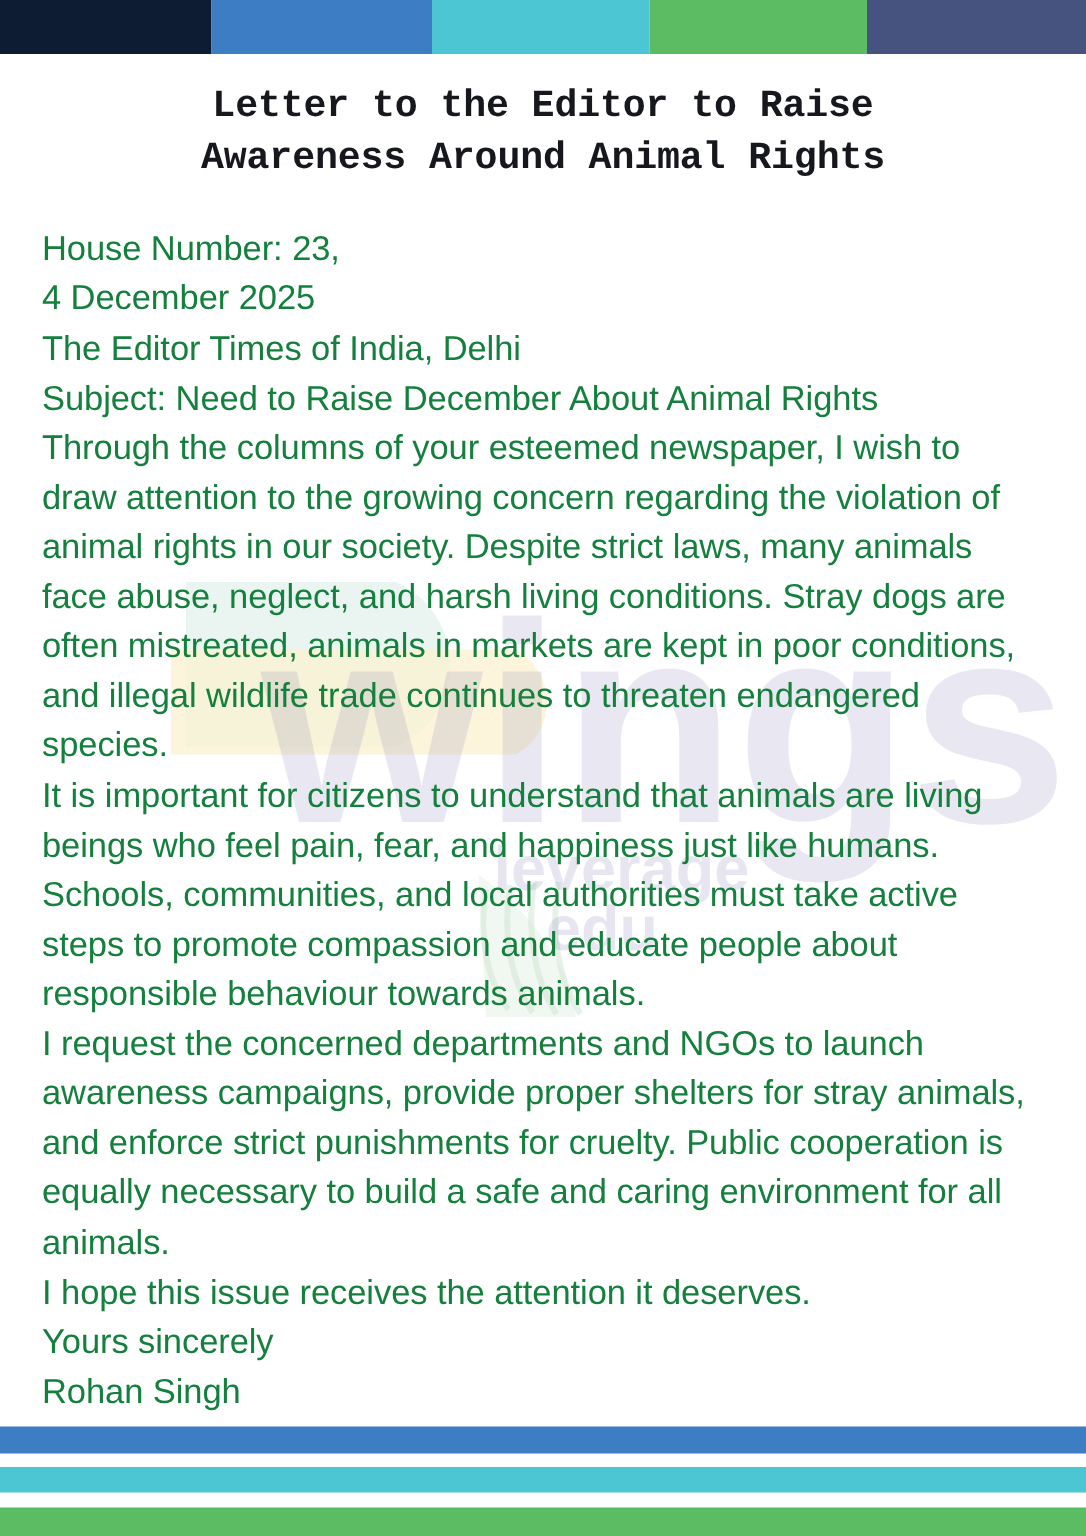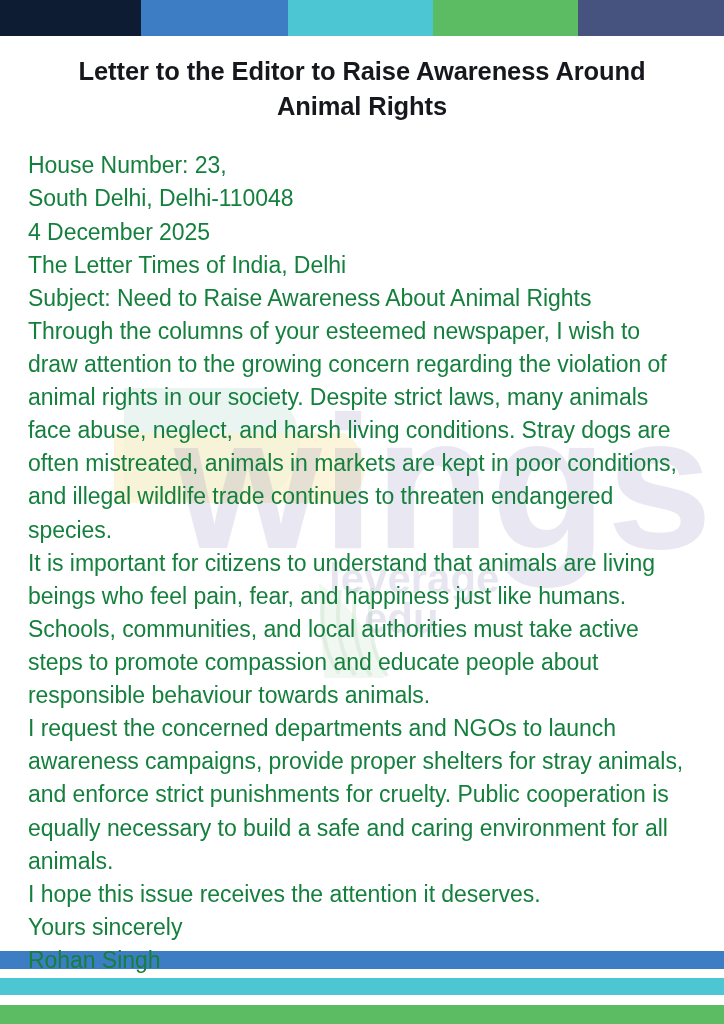--- a/index.html
+++ b/index.html
@@ -59,20 +59,21 @@
 
   .doc-title {
     margin: 0;
     padding: 18px 40px 0 40px;
     font-size: 25.5px;
     line-height: 1.36;
     font-weight: bold;
     text-align: center;
     color: #16181d;
     letter-spacing: -0.1px;
+    font-family: Liberation Mono, monospace;
   }
 
   .block {
     margin: 0;
     color: #15803d;
     font-size: 23px;
     line-height: 1.44;
     letter-spacing: -0.05px;
   }
 
@@ -119,28 +120,27 @@
       <path d="M205 205 C240 230 265 265 270 300 L210 300 Z" fill="#cfe3d2" opacity="0.30"></path>
     </svg>
   </div>
 
   <div class="content">
 
     <h1 class="doc-title">Letter to the Editor to Raise Awareness Around Animal Rights</h1>
 
     <div class="addr-block">
       <div class="block">House Number: 23,</div>
-      <div class="block">South Delhi, Delhi-110048</div>
     </div>
 
     <div class="block para">4 December 2025</div>
 
-    <div class="block para">The Letter Times of India, Delhi</div>
+    <div class="block para">The Editor Times of India, Delhi</div>
 
-    <div class="block para">Subject: Need to Raise Awareness About Animal Rights</div>
+    <div class="block para">Subject: Need to Raise December About Animal Rights</div>
 
 
     <p class="block para">Through the columns of your esteemed newspaper, I wish to draw attention to the growing concern regarding the violation of animal rights in our society. Despite strict laws, many animals face abuse, neglect, and harsh living conditions. Stray dogs are often mistreated, animals in markets are kept in poor conditions, and illegal wildlife trade continues to threaten endangered species.</p>
 
     <p class="block para">It is important for citizens to understand that animals are living beings who feel pain, fear, and happiness just like humans. Schools, communities, and local authorities must take active steps to promote compassion and educate people about responsible behaviour towards animals.</p>
 
     <p class="block para">I request the concerned departments and NGOs to launch awareness campaigns, provide proper shelters for stray animals, and enforce strict punishments for cruelty. Public cooperation is equally necessary to build a safe and caring environment for all animals.</p>
 
     <p class="block para">I hope this issue receives the attention it deserves.</p>
 

